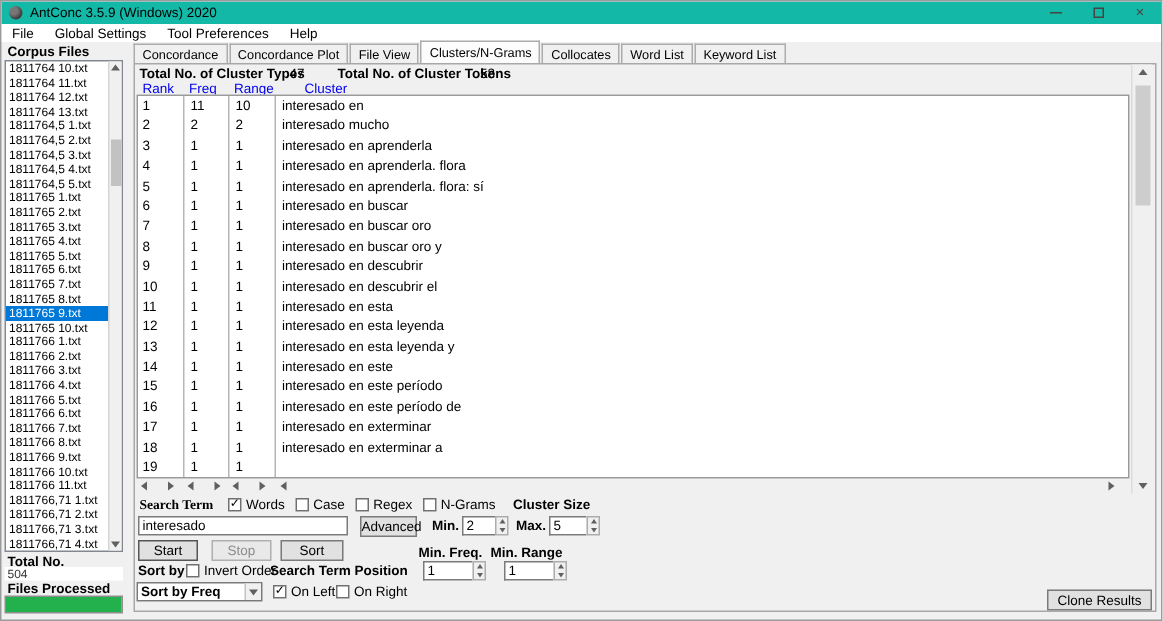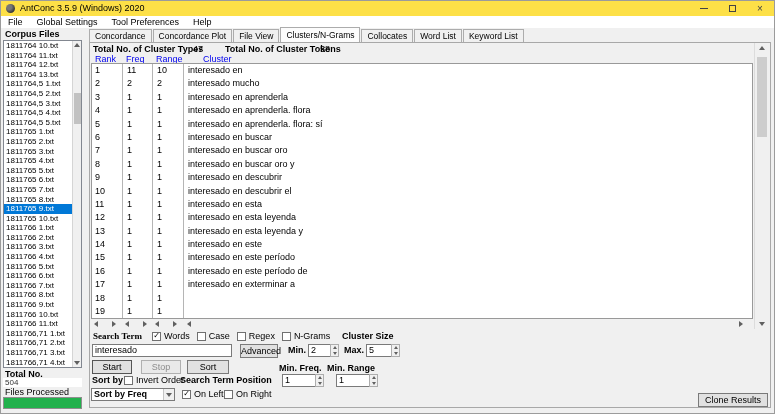--- a/index.html
+++ b/index.html
@@ -1,20 +1,20 @@
 <!DOCTYPE html>
 <html><head>
 <meta charset="utf-8">
 <style>
   * { margin:0; padding:0; box-sizing:border-box; font-family:"Liberation Sans", sans-serif; }
   html,body { background:#d9d9d9; }
   .window { position:relative; width:775px; height:414px; background:#f0f0f0; border:1px solid #9b9b9b; overflow:hidden; }
 
   
-  .titlebar { position:absolute; left:0; top:0; width:100%; height:15px; background:#fde047; }
+  .titlebar { position:absolute; left:0; top:0; width:100%; height:15px; background:#14b8a6; }
   .app-icon { position:absolute; left:5px; top:3px; width:9px; height:9px; border-radius:50%;
               background:radial-gradient(circle at 35% 35%, #777 0 30%, #3a3a3a 70%); }
   .title-text { position:absolute; left:19px; top:2px; font-size:9px; color:#000; }
   .win-controls { position:absolute; right:0; top:0; height:15px; display:flex; }
   .win-btn { width:28px; height:15px; display:flex; align-items:center; justify-content:center; color:#333; }
   .glyph-min { width:8px; height:1px; background:#444; }
   .glyph-max { width:7px; height:7px; border:1px solid #444; }
   .glyph-close { font-size:10px; line-height:10px; color:#444; }
 
   
@@ -26,21 +26,21 @@
   .filelist { position:absolute; left:2px; top:39px; width:79px; height:328px; background:#fff; border:1px solid #828790; }
   .fl-items { position:absolute; left:0; top:0; right:9px; bottom:0; overflow:hidden; }
   .fl-item { height:9.6px; line-height:9.6px; font-size:8px; padding-left:2px; white-space:nowrap; color:#000; }
   .fl-item.selected { background:#0078d7; color:#fff; }
   .fl-scroll { position:absolute; right:0; top:0; width:9px; height:100%; background:#f0f0f0; border-left:1px solid #d5d5d5; }
   .fl-scroll .sb-up { position:absolute; top:2px; left:1px; }
   .fl-scroll .sb-down { position:absolute; bottom:2px; left:1px; }
   .fl-thumb { position:absolute; left:1px; top:52px; width:7px; height:31px; background:#c2c2c2; }
   .total-label { position:absolute; left:4px; top:368px; font-size:9px; font-weight:bold; }
   .total-value { position:absolute; left:2px; top:377px; width:79px; height:9px; background:#fff; font-size:8px; line-height:9px; padding-left:2px; color:#333; }
-  .fp-label { position:absolute; left:4px; top:386px; font-size:9px; font-weight:normal; }
+  .fp-label { position:absolute; left:4px; top:386px; font-size:9px; font-weight:bold; }
   .progress { position:absolute; left:2px; top:396px; width:79px; height:12px; border:1px solid #8e8e8e; background:#e6e6e6; }
   .progress-fill { width:100%; height:100%; background:#22b14c; }
 
   
   .tabbar { position:absolute; left:88px; top:26px; height:15px; display:flex; align-items:flex-end; }
   .tab { font-size:8.5px; line-height:12px; padding:0 5px; height:13px; background:#f0f0f0;
          border:1px solid #acacac; border-bottom:none; margin-right:1px; white-space:nowrap; color:#000; }
   .tab.active { height:15px; line-height:14px; background:#fcfcfc; position:relative; z-index:2; }
 
   
@@ -267,20 +267,21 @@
           <div class="cell">interesado en buscar oro</div>
           <div class="cell">interesado en buscar oro y</div>
           <div class="cell">interesado en descubrir</div>
           <div class="cell">interesado en descubrir el</div>
           <div class="cell">interesado en esta</div>
           <div class="cell">interesado en esta leyenda</div>
           <div class="cell">interesado en esta leyenda y</div>
           <div class="cell">interesado en este</div>
           <div class="cell">interesado en este período</div>
           <div class="cell">interesado en este período de</div>
+          <div class="cell">interesado en exterminar</div>
           <div class="cell">interesado en exterminar a</div>
         </div>
       </div>
 
     <div class="hscroll" id="hscroll">
         <span class="hs-arrow tri-left" style="left: 3px;"></span>
         <span class="hs-arrow tri-right" style="left: 21px;"></span>
         <span class="hs-arrow tri-left" style="left: 34px;"></span>
         <span class="hs-arrow tri-right" style="left: 52px;"></span>
         <span class="hs-arrow tri-left" style="left: 64px;"></span>

